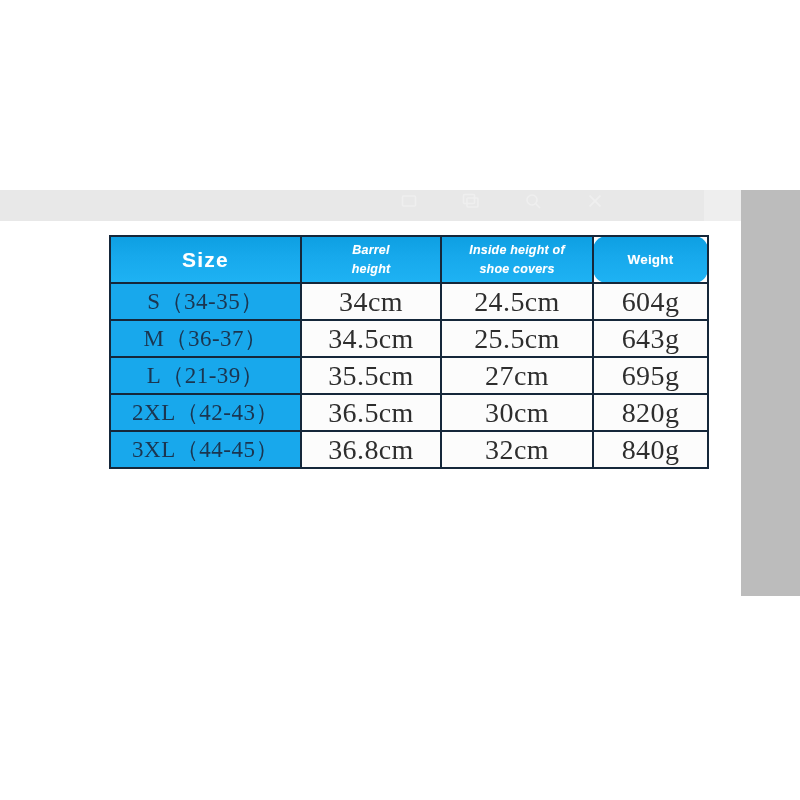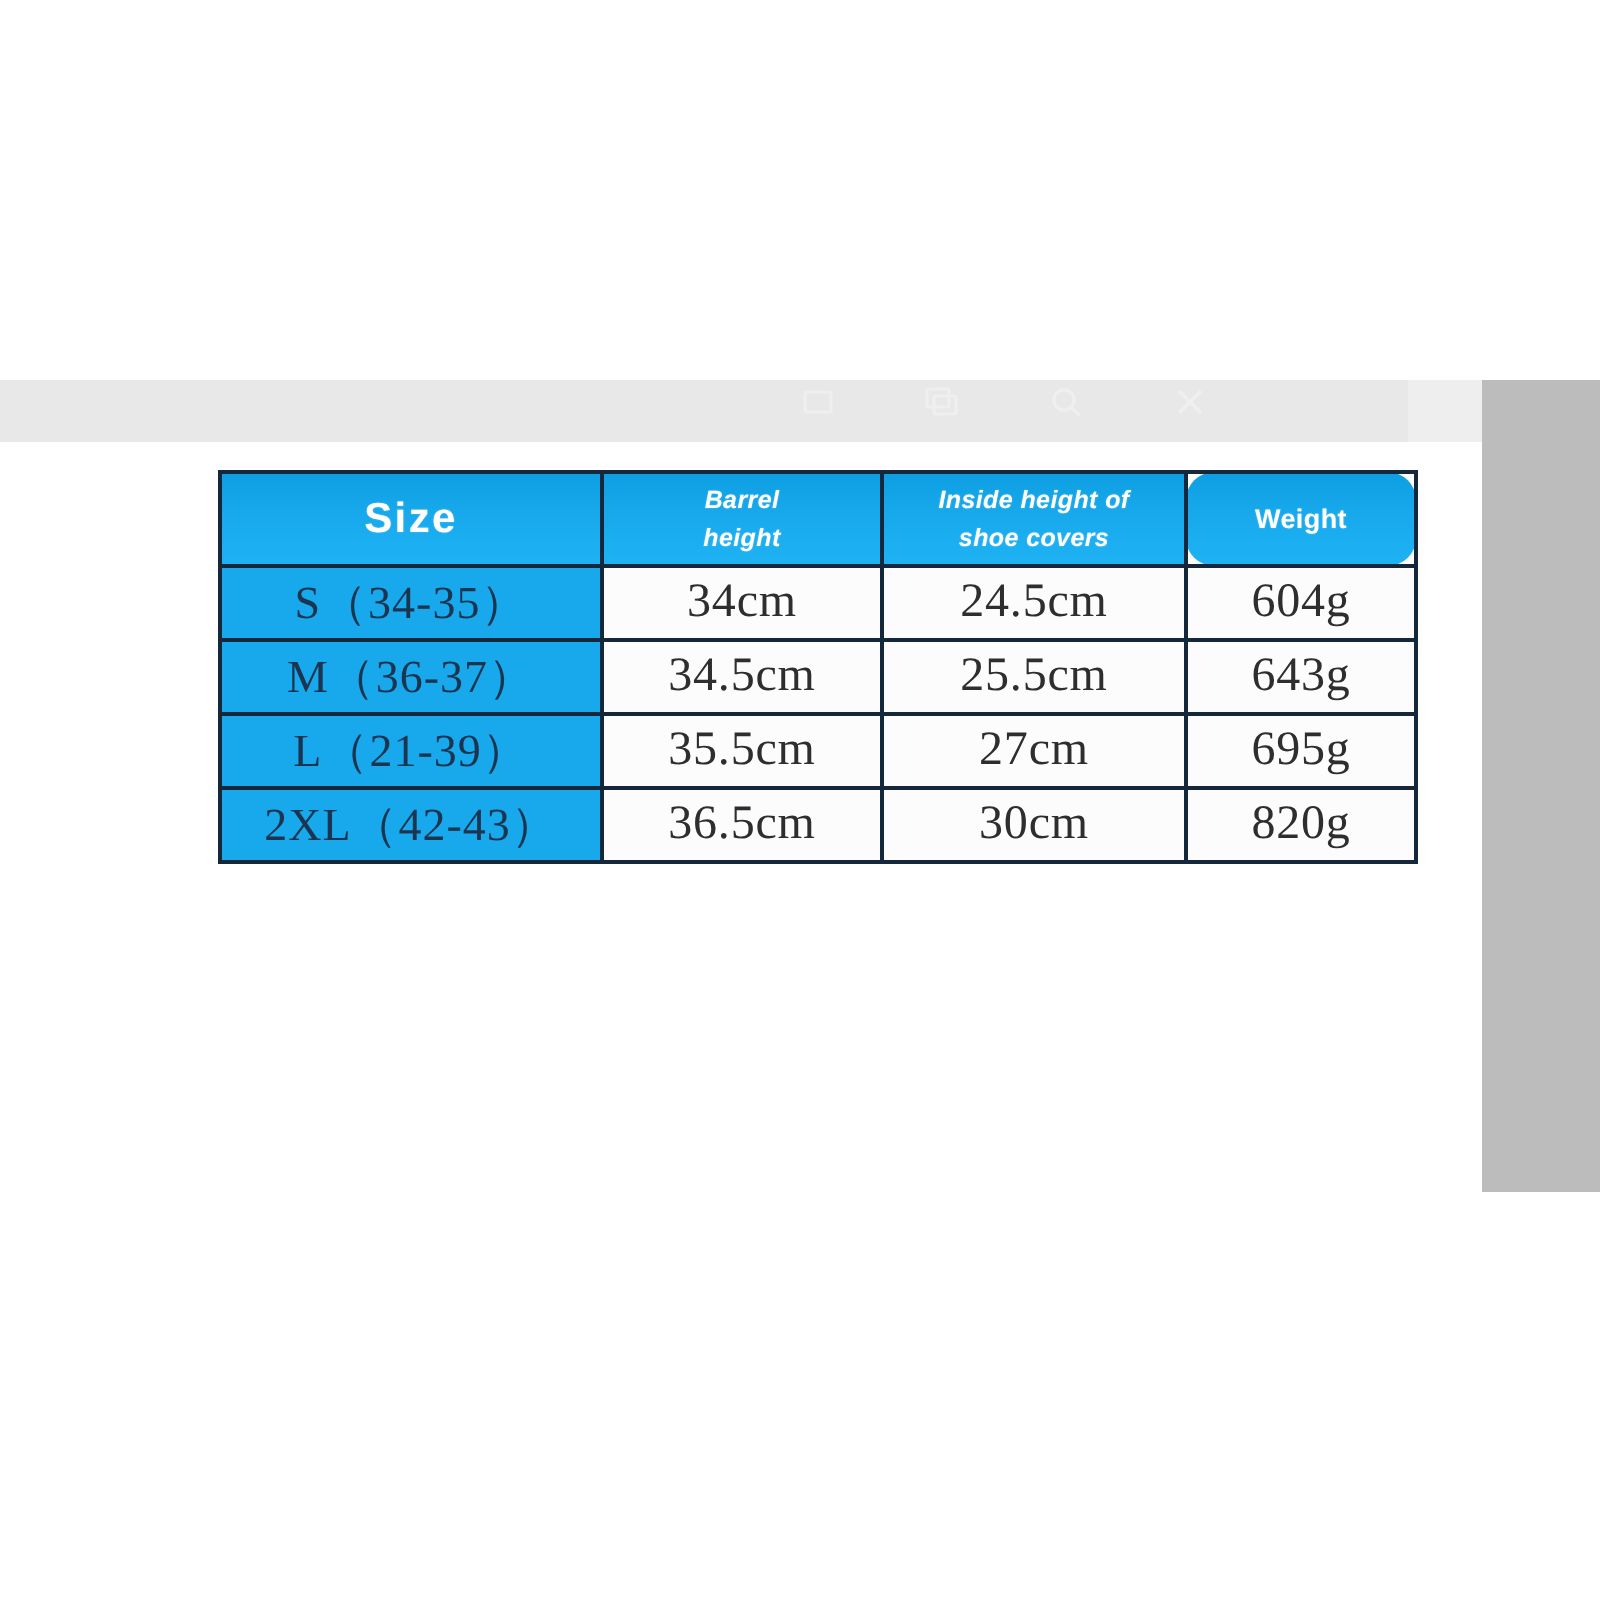--- a/index.html
+++ b/index.html
@@ -149,21 +149,21 @@
     font-size: 23px;
     letter-spacing: 0.5px;
     white-space: nowrap;
   }
   td.val-cell {
     background: #fcfcfc;
     color: #2e2e2e;
     text-align: center;
     vertical-align: middle;
     font-family: "Liberation Serif", serif;
-    font-size: 24px;
+    font-size: 28px;
     letter-spacing: 0.4px;
     white-space: nowrap;
   }
 </style>
 </head>
 <body>
 
 <div id="page-root">
 
   <div class="bg-toolbar-band"></div>
@@ -241,16 +241,22 @@
         <td class="val-cell">35.5cm</td>
         <td class="val-cell">27cm</td>
         <td class="val-cell">695g</td>
       </tr>
       <tr>
         <td class="size-cell">2XL（42-43）</td>
         <td class="val-cell">36.5cm</td>
         <td class="val-cell">30cm</td>
         <td class="val-cell">820g</td>
       </tr>
+      <tr>
+        <td class="size-cell">3XL（44-45）</td>
+        <td class="val-cell">36.8cm</td>
+        <td class="val-cell">32cm</td>
+        <td class="val-cell">840g</td>
+      </tr>
     </tbody>
   </table>
 
 </div>
 
 </body></html>

